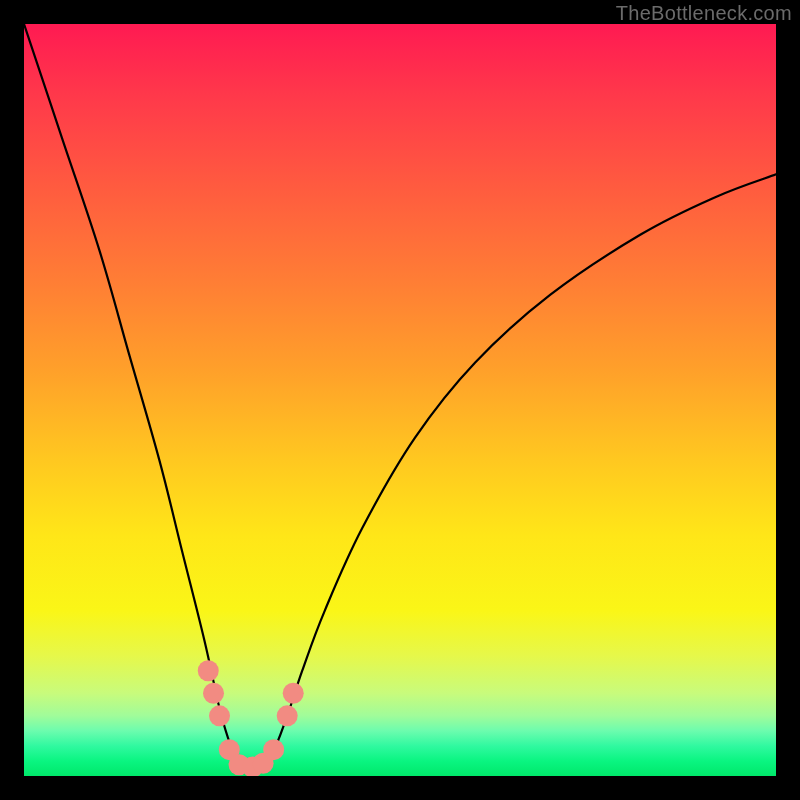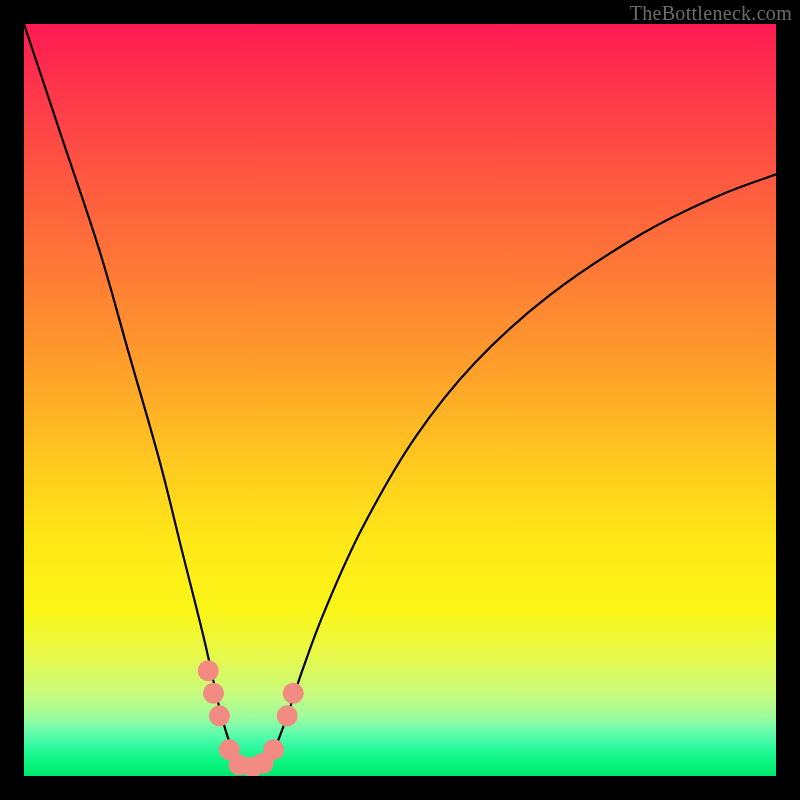--- a/index.html
+++ b/index.html
@@ -39,21 +39,20 @@
   .watermark {
     position: absolute;
     top: 2px;
     right: 8px;
     color: #6b6b6b;
     font-size: 20px;
     font-weight: 500;
     letter-spacing: 0.3px;
     z-index: 5;
     user-select: none;
-    font-family: Liberation Serif, serif;
   }
   svg.plot {
     position: absolute;
     left: 0;
     top: 0;
     width: 752px;
     height: 752px;
     z-index: 3;
   }
 </style>

